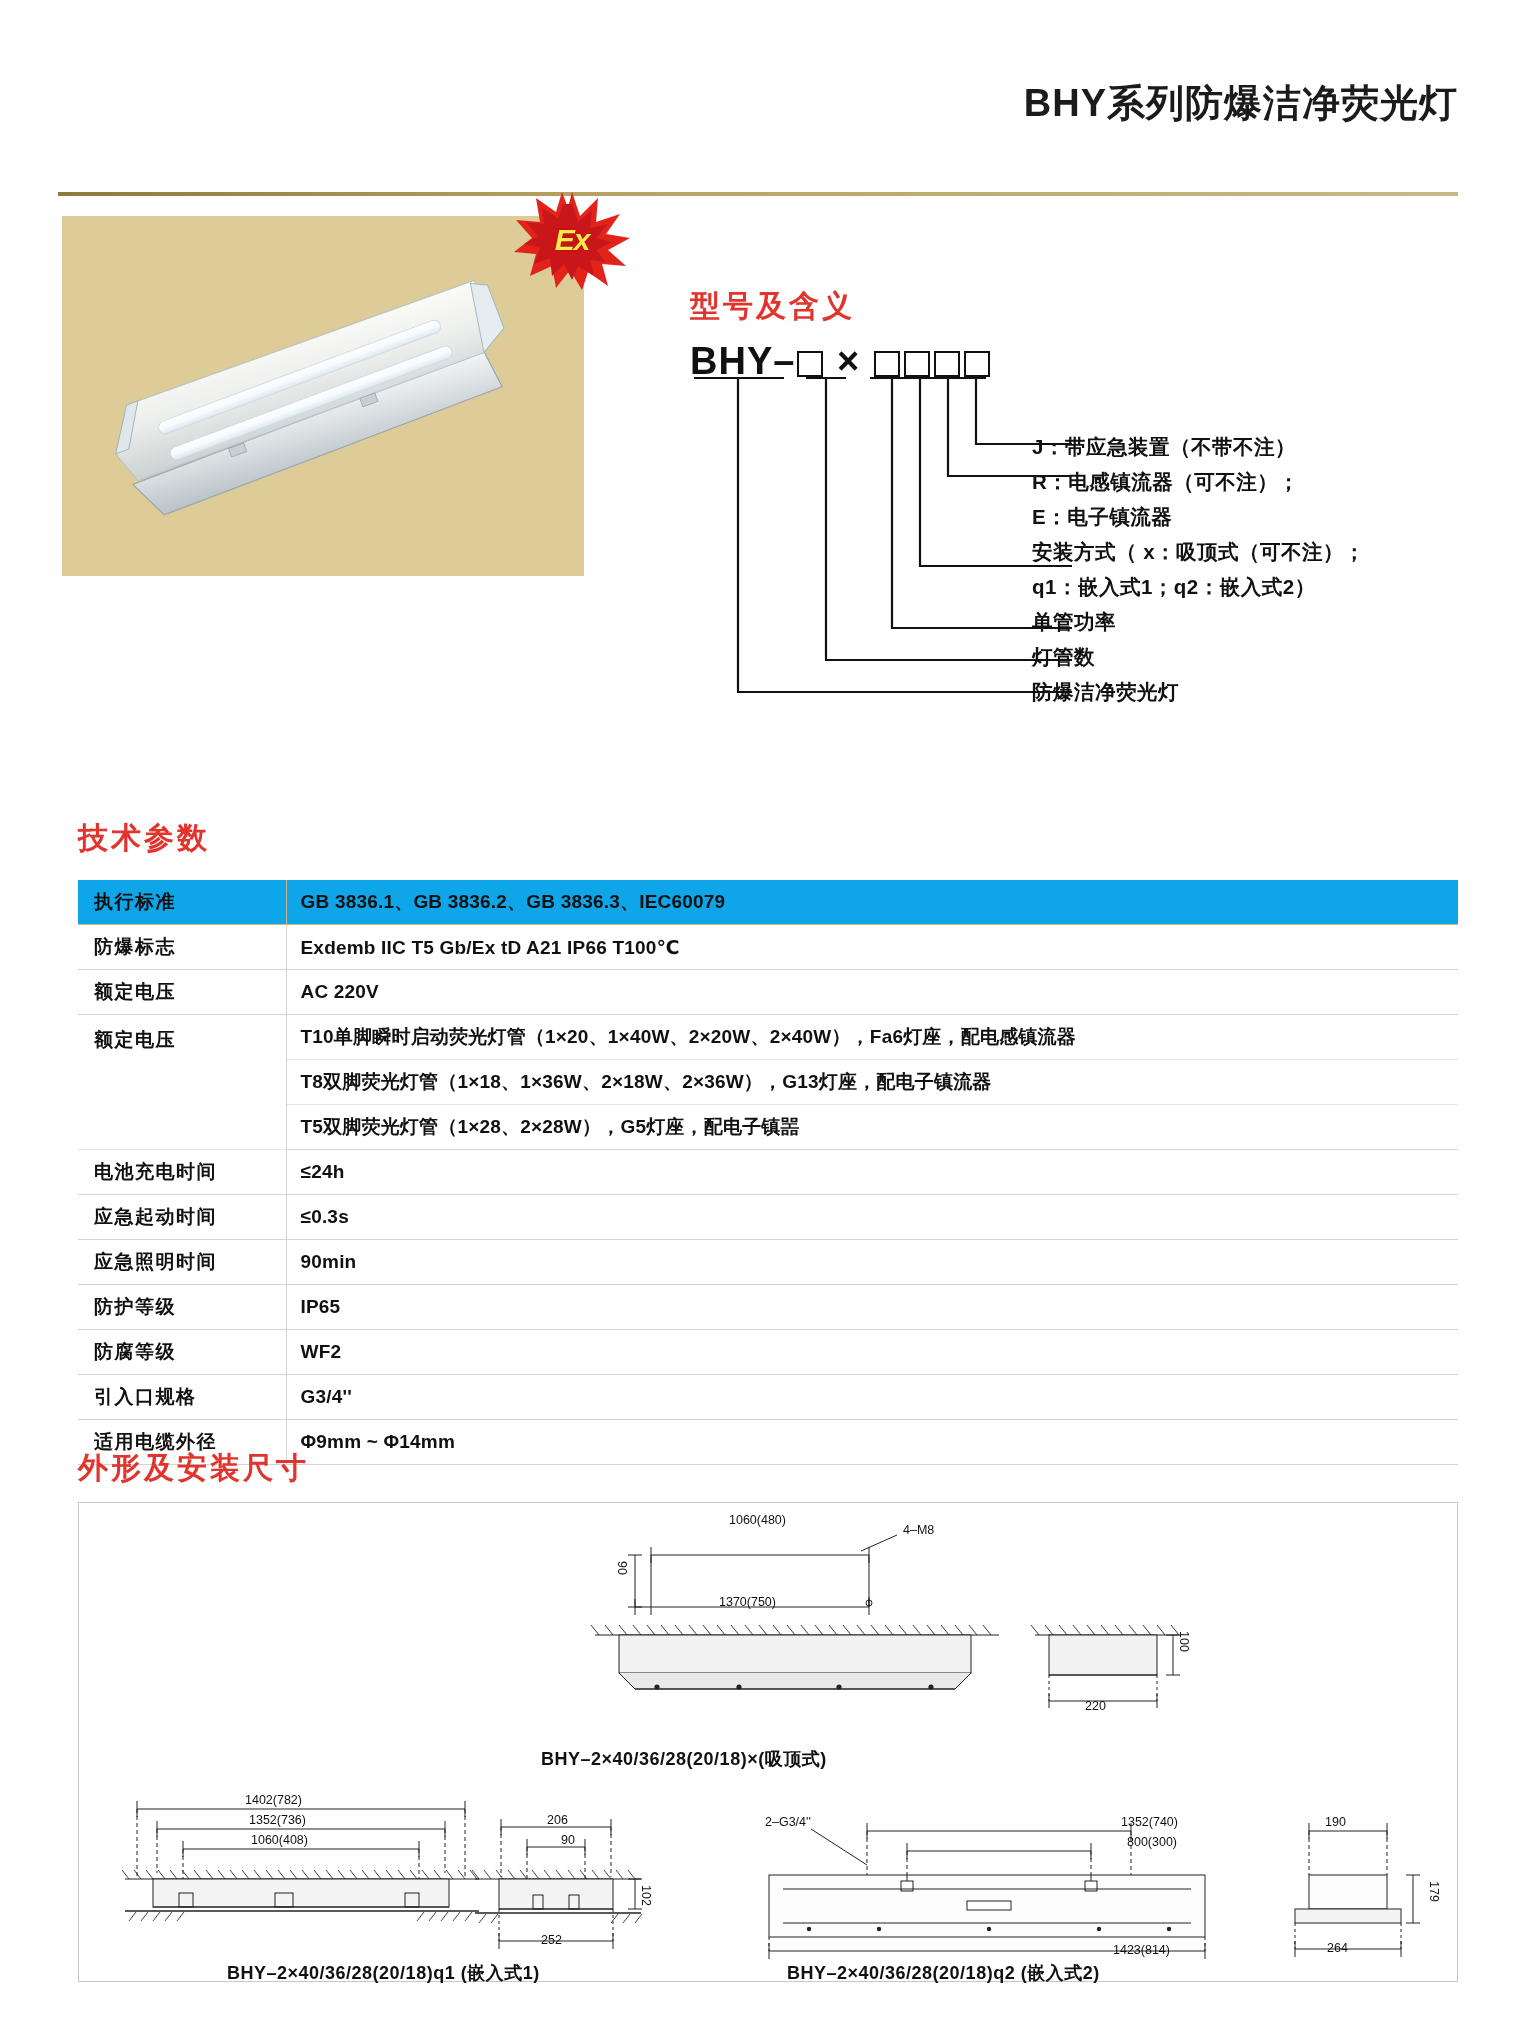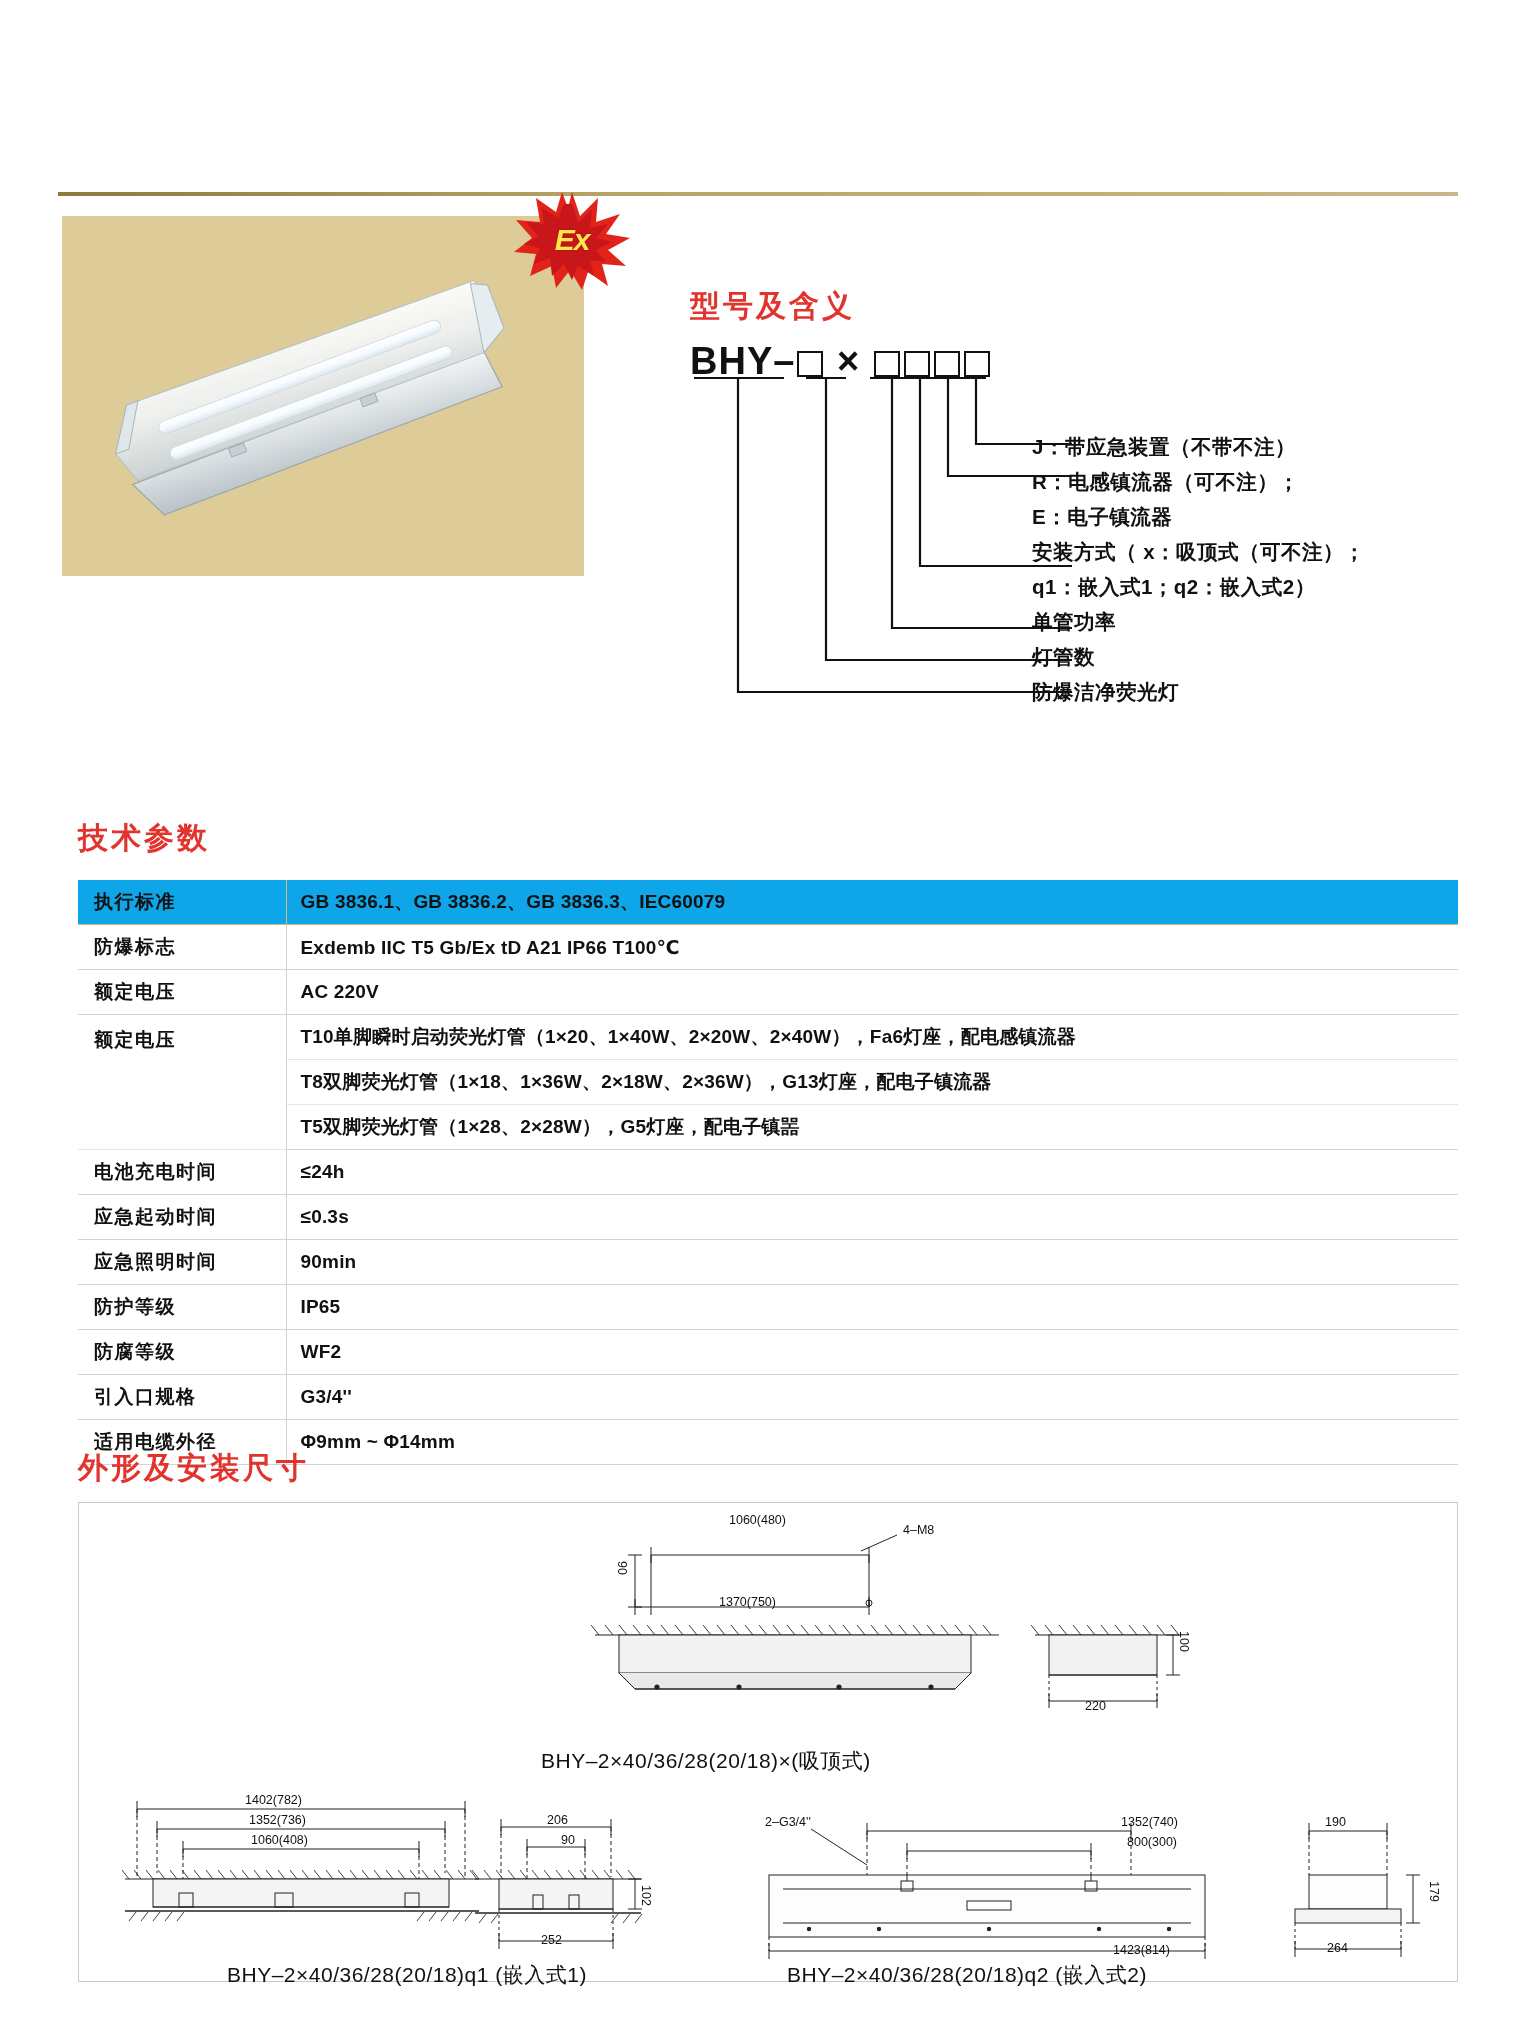--- a/index.html
+++ b/index.html
@@ -97,36 +97,37 @@
   
   .sec-head-dim {
     position:absolute; left:78px; top:1448px;
     font-size:30px; font-weight:700; color:#e2332c; letter-spacing:3px;
   }
   .dim-box {
     position:absolute; left:78px; top:1502px; width:1380px; height:480px;
     border:1px solid #c9c9c9; background:#fff;
   }
   .dim-cap {
-    position:absolute; font-size:21px; font-weight:400; color:#111;
+    position:absolute; font-size:18px; font-weight:700; color:#111;
     white-space:nowrap; letter-spacing:0.5px;
   }
   .dnum {
     position:absolute; font-size:12.5px; color:#111;
     white-space:nowrap; font-family:"Liberation Sans",sans-serif;
   }
   .dnum.v { writing-mode:vertical-rl; }
   svg { overflow:visible; }
 </style>
 </head>
 <body>
 
 <div class="header">
 
 
+  <div class="header-title">BHY系列防爆洁净荧光灯</div>
   <div class="header-rule"></div>
 </div>
 
 <div class="photo-box">
   <svg class="lamp" viewBox="0 0 450 190">
     <defs>
       <linearGradient id="cov" x1="0" y1="0" x2="0" y2="1">
         <stop offset="0%" stop-color="#ffffff"></stop>
         <stop offset="45%" stop-color="#eef2f3"></stop>
         <stop offset="100%" stop-color="#c9d2d6"></stop>

